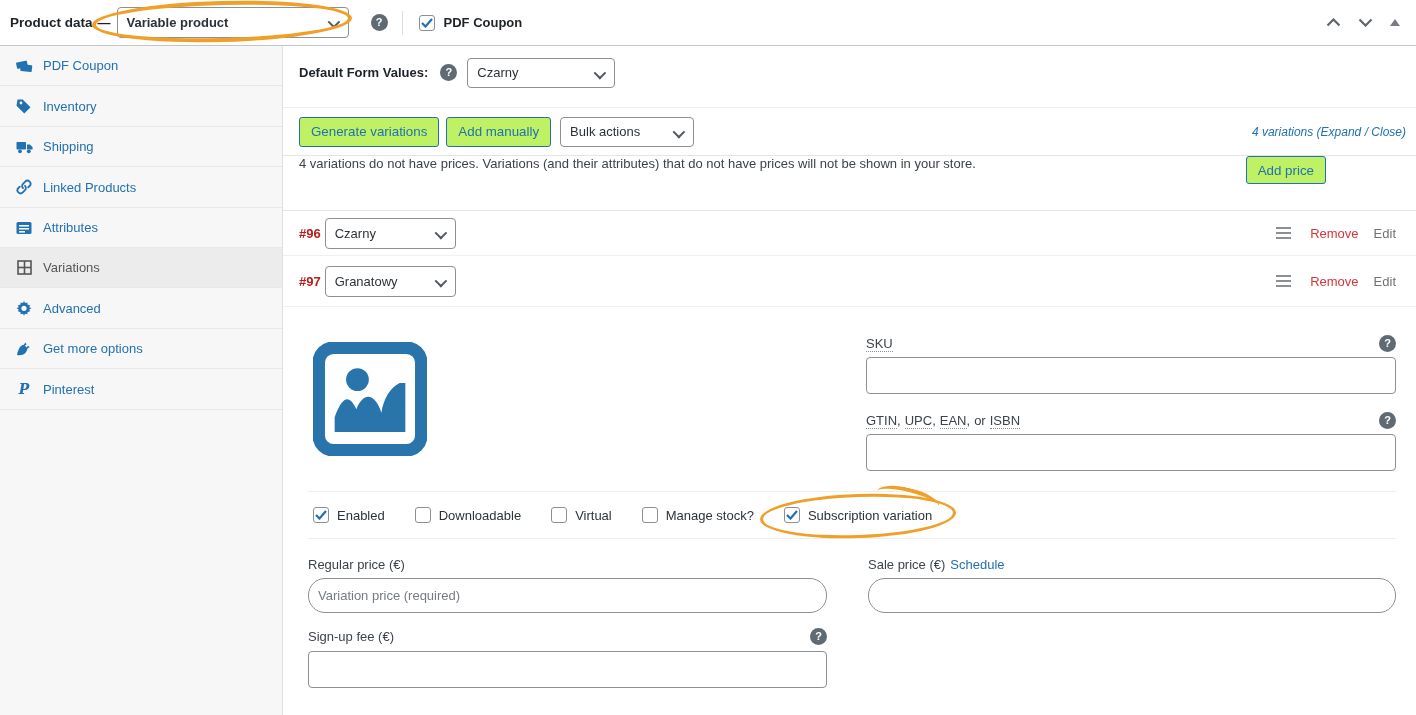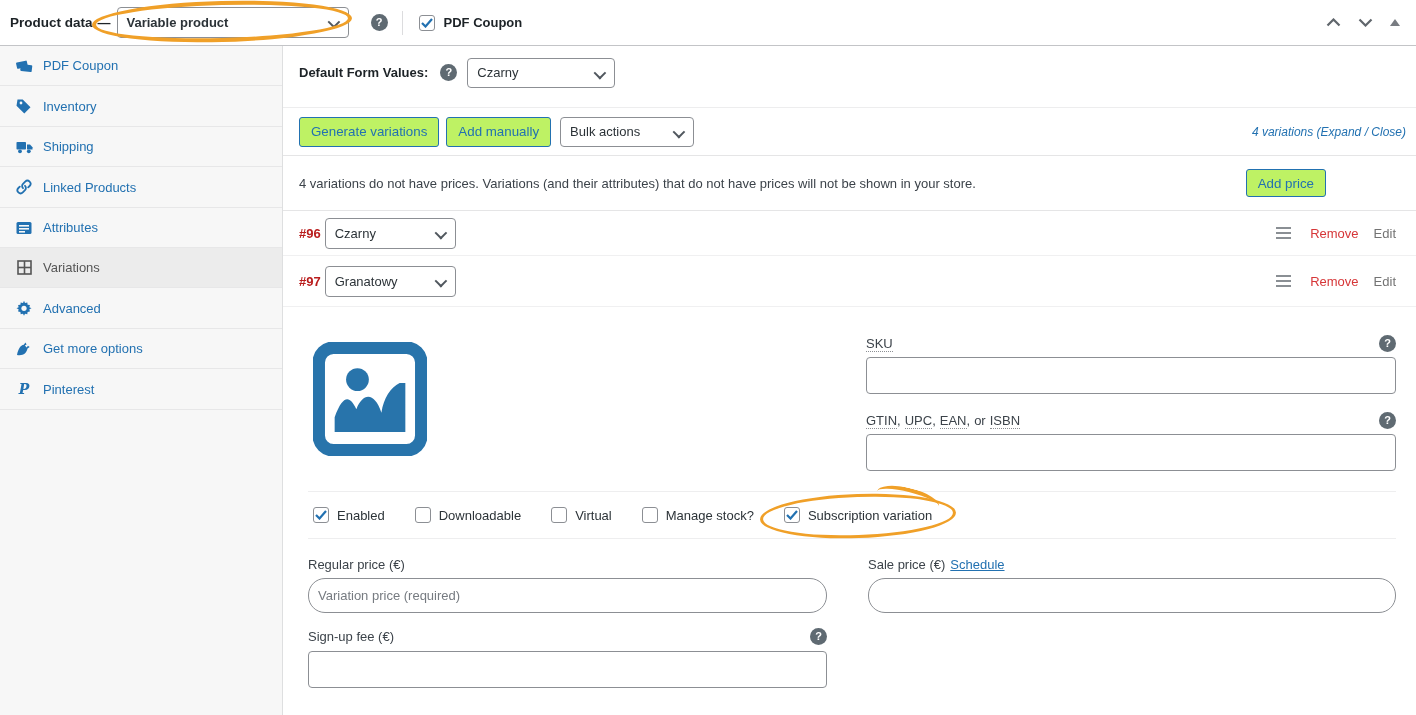--- a/index.html
+++ b/index.html
@@ -80,21 +80,21 @@
   .btn-blue {
     display:inline-flex; align-items:center; height:30px; padding:0 11px;
     background:#bef264; border:1px solid #2271b1; border-radius:3px;
     color:#2271b1; cursor:pointer; white-space:nowrap;
   }
   .row-toolbar .btn-blue { margin-right:7px; }
   .sel-bulk { width:134px; height:30px; margin-left:2px; }
   .var-summary { margin-left:auto; font-style:italic; font-size:12px; color:#2271b1; white-space:nowrap; }
   .var-summary a { color:#2271b1; text-decoration:none; cursor:pointer; }
   .row-notice {
-    height:55px; display:flex; align-items:center; padding:0 16px;
+    height:55px; display:flex; align-items:flex-start; padding:0 16px;
     border-bottom:1px solid #e5e5e6; color:#3c434a;
   }
   .row-notice .btn-blue { margin-left:auto; margin-right:74px; height:28px; }
   .row-var {
     display:flex; align-items:center; padding:0 20px 0 16px;
     border-bottom:1px solid #f0f0f1;
   }
   .row-var.r96 { height:45px; } .row-var.r97 { height:51px;text-align:right; }
   .var-id { font-weight:bold; color:#b91c1c; margin-right:4px; }
   .sel-attr { width:131px; height:31px; }
@@ -130,21 +130,21 @@
   .annot-tail {
     position:absolute; right:-8px; top:-19px; width:64px; height:22px;
     border:none; border-top:4px solid #f0a028; border-radius:60%;
     transform:rotate(14deg); pointer-events:none; z-index:6;
   }
   .prices { display:flex; margin-top:18px; column-gap:41px; }
   .p-col1 { width:519px; flex:none; }
   .p-col2 { flex:1; min-width:0; }
   .p-label { color:#3c434a; margin-bottom:6px; display:flex; align-items:center; }
   .p-label .help-ic { margin-left:auto; }
-  .lnk-schedule { color:#2271b1; text-decoration:underline; cursor:pointer; margin-left:5px; }
+  .lnk-schedule { color:#2271b1; cursor:pointer; margin-left:5px; }
   .p-input { height:35px;border-radius:17px; }
   .signup { margin-top:15px; }
 </style>
 </head>
 <body>
 
 <div class="app">
 
   <div class="pd-header">
     <span class="pd-title">Product data</span>

